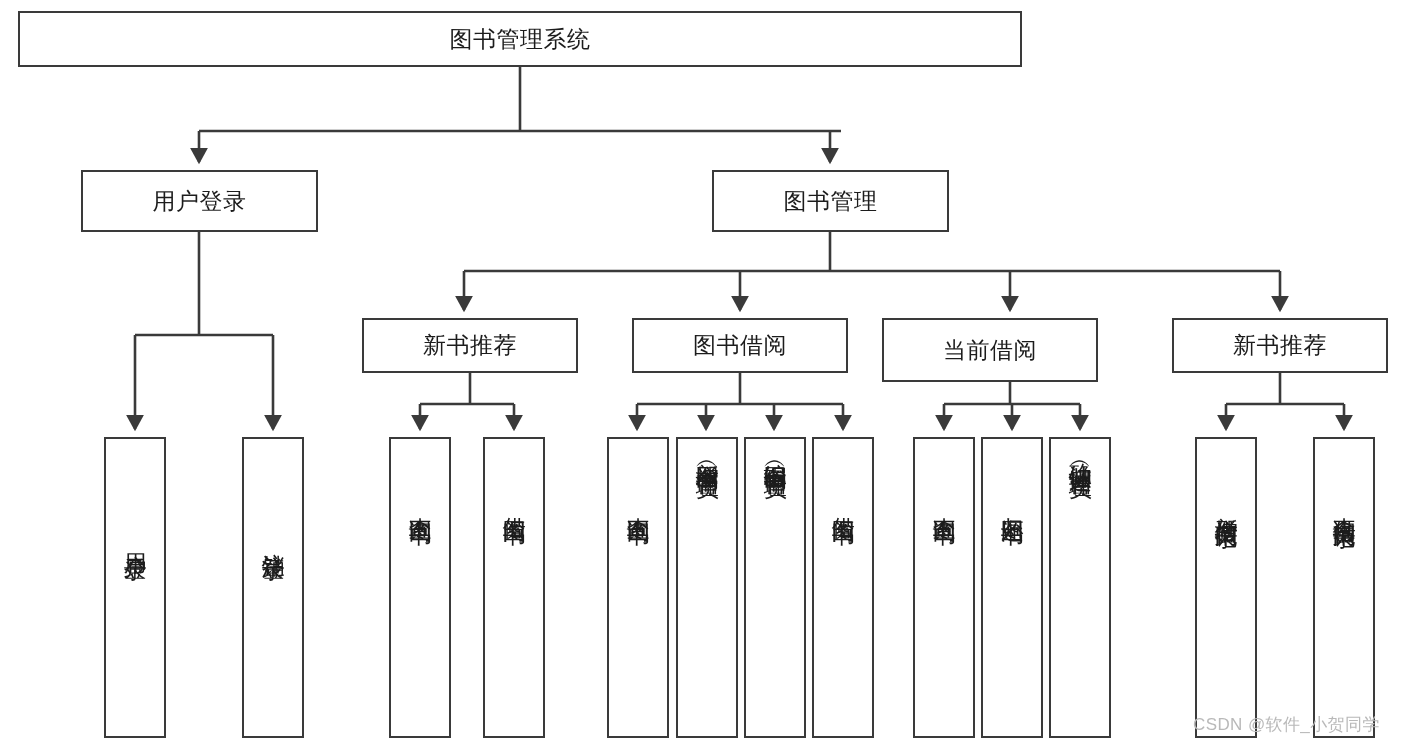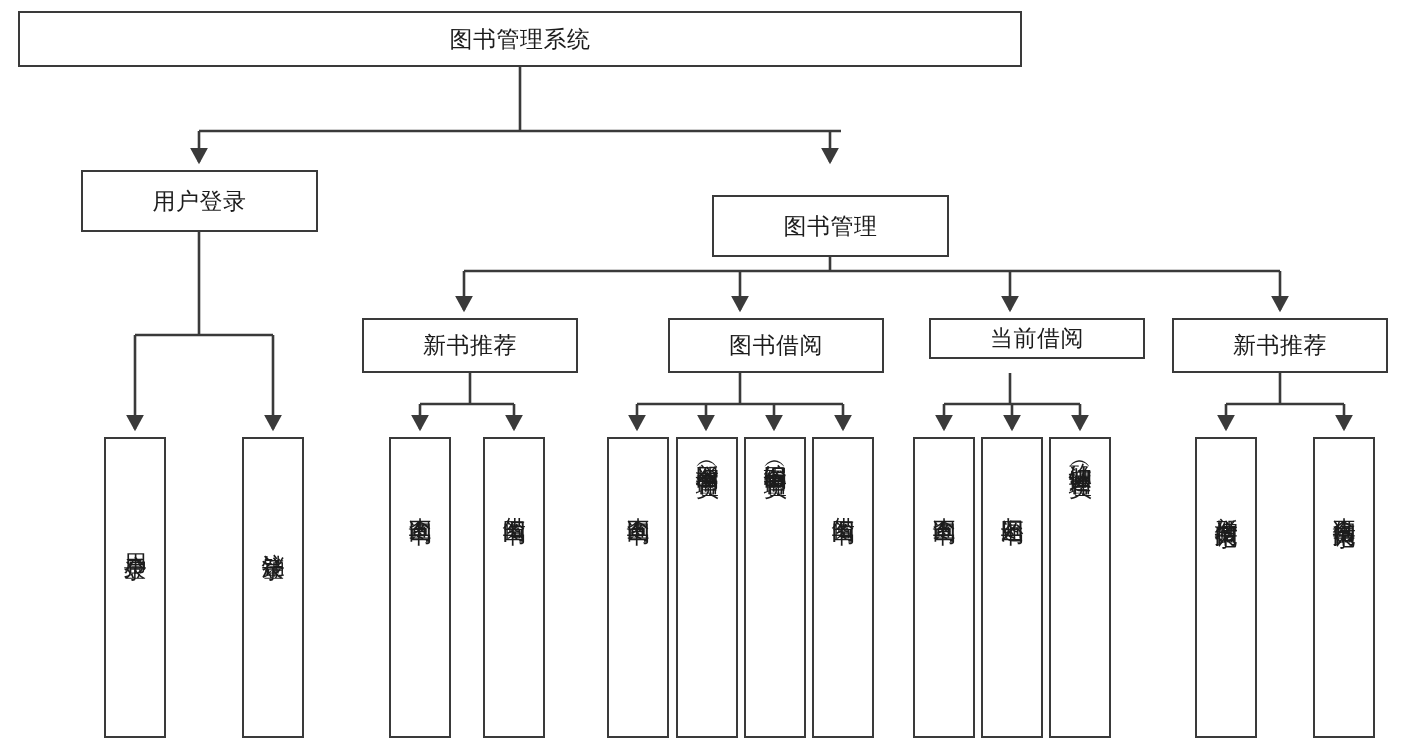--- a/index.html
+++ b/index.html
@@ -132,31 +132,31 @@
     </g>
   </svg>
 
   <div class="node" style="left:18px; top:11px; width:1004px; height:56px;">
     <span class="label">图书管理系统</span>
   </div>
 
   <div class="node" style="left:81px; top:170px; width:237px; height:62px;">
     <span class="label">用户登录</span>
   </div>
-  <div class="node" style="left:712px; top:170px; width:237px; height:62px;margin-top:25px;">
+  <div class="node" style="left:712px; top:170px; width:237px; height:62px;">
     <span class="label">图书管理</span>
   </div>
 
   <div class="node" style="left:362px; top:318px; width:216px; height:55px;align-items:center;">
     <span class="label">新书推荐</span>
   </div>
-  <div class="node" style="left:632px; top:318px; width:216px; height:55px;margin-left:36px;">
+  <div class="node" style="left:632px; top:318px; width:216px; height:55px;">
     <span class="label">图书借阅</span>
   </div>
-  <div class="node" style="left:929px; top:318px; width:216px; height:41px;text-align:center;">
+  <div class="node" style="left:882px; top:318px; width:216px; height:64px;text-align:center;">
     <span class="label">当前借阅</span>
   </div>
   <div class="node" style="left:1172px; top:318px; width:216px; height:55px;">
     <span class="label">新书推荐</span>
   </div>
 
   <div class="node vertical low" style="left:104px; top:437px; width:62px; height:301px;">
     <span class="label">用户登录</span>
   </div>
   <div class="node vertical low" style="left:242px; top:437px; width:62px; height:301px;">
@@ -193,14 +193,15 @@
     <span class="label">确认归还（管理员）</span>
   </div>
 
   <div class="node vertical mid" style="left:1195px; top:437px; width:62px; height:301px;">
     <span class="label">新增借阅记录</span>
   </div>
   <div class="node vertical mid" style="left:1313px; top:437px; width:62px; height:301px;">
     <span class="label">查询借阅记录</span>
   </div>
 
+  <div class="watermark">CSDN @软件_小贺同学</div>
 
 </div>
 
 </body></html>

